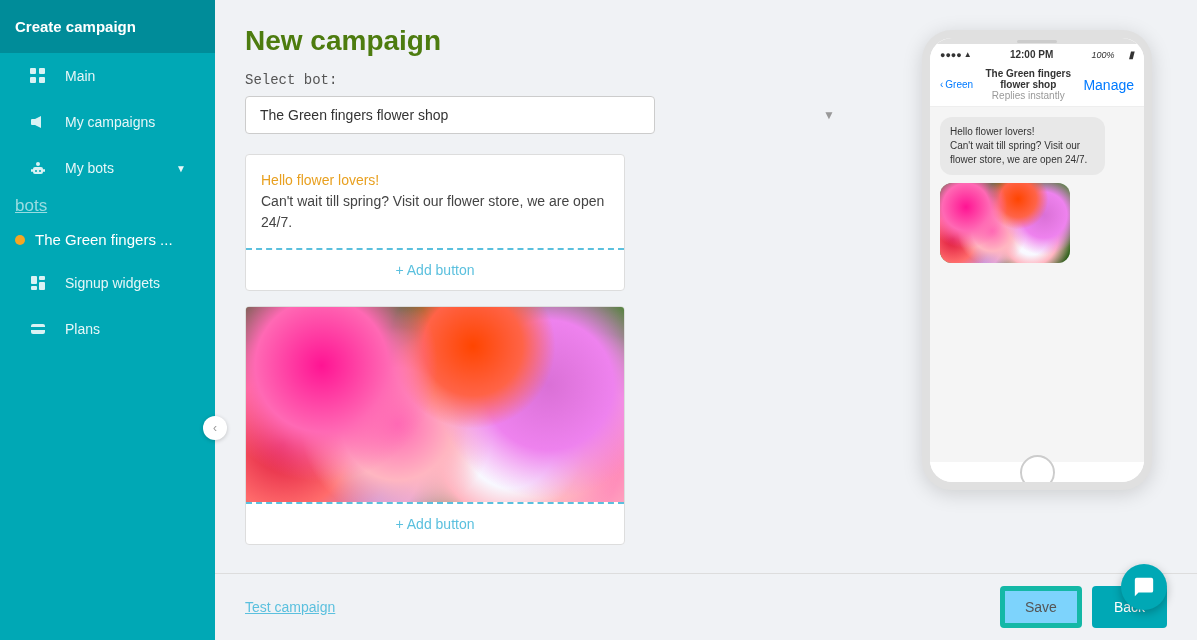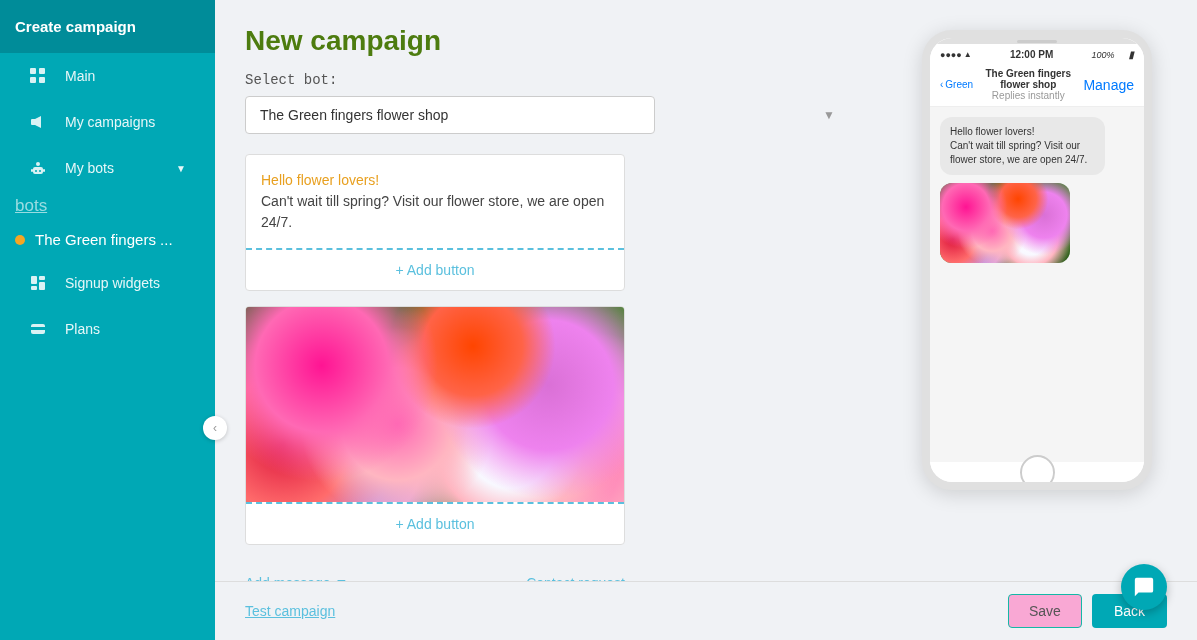--- a/index.html
+++ b/index.html
@@ -247,23 +247,23 @@
       color: #5bc0de;
       font-size: 14px;
       cursor: pointer;
       background: none;
       border: none;
       text-decoration: underline;
     }
     .footer-right { display: flex; gap: 10px; }
     .btn-save {
       padding: 8px 20px;
-      border: 1px solid #14b8a6;
+      border: 5px solid #14b8a6;
       border-radius: 4px;
-      background: #f9a8d4;
+      background: #7dd3fc;
       color: #555;
       font-size: 14px;
       cursor: pointer;
     }
     .btn-next {
       padding: 8px 22px;
       border: none;
       border-radius: 4px;
       background: #00a8b5;
       color: white;

